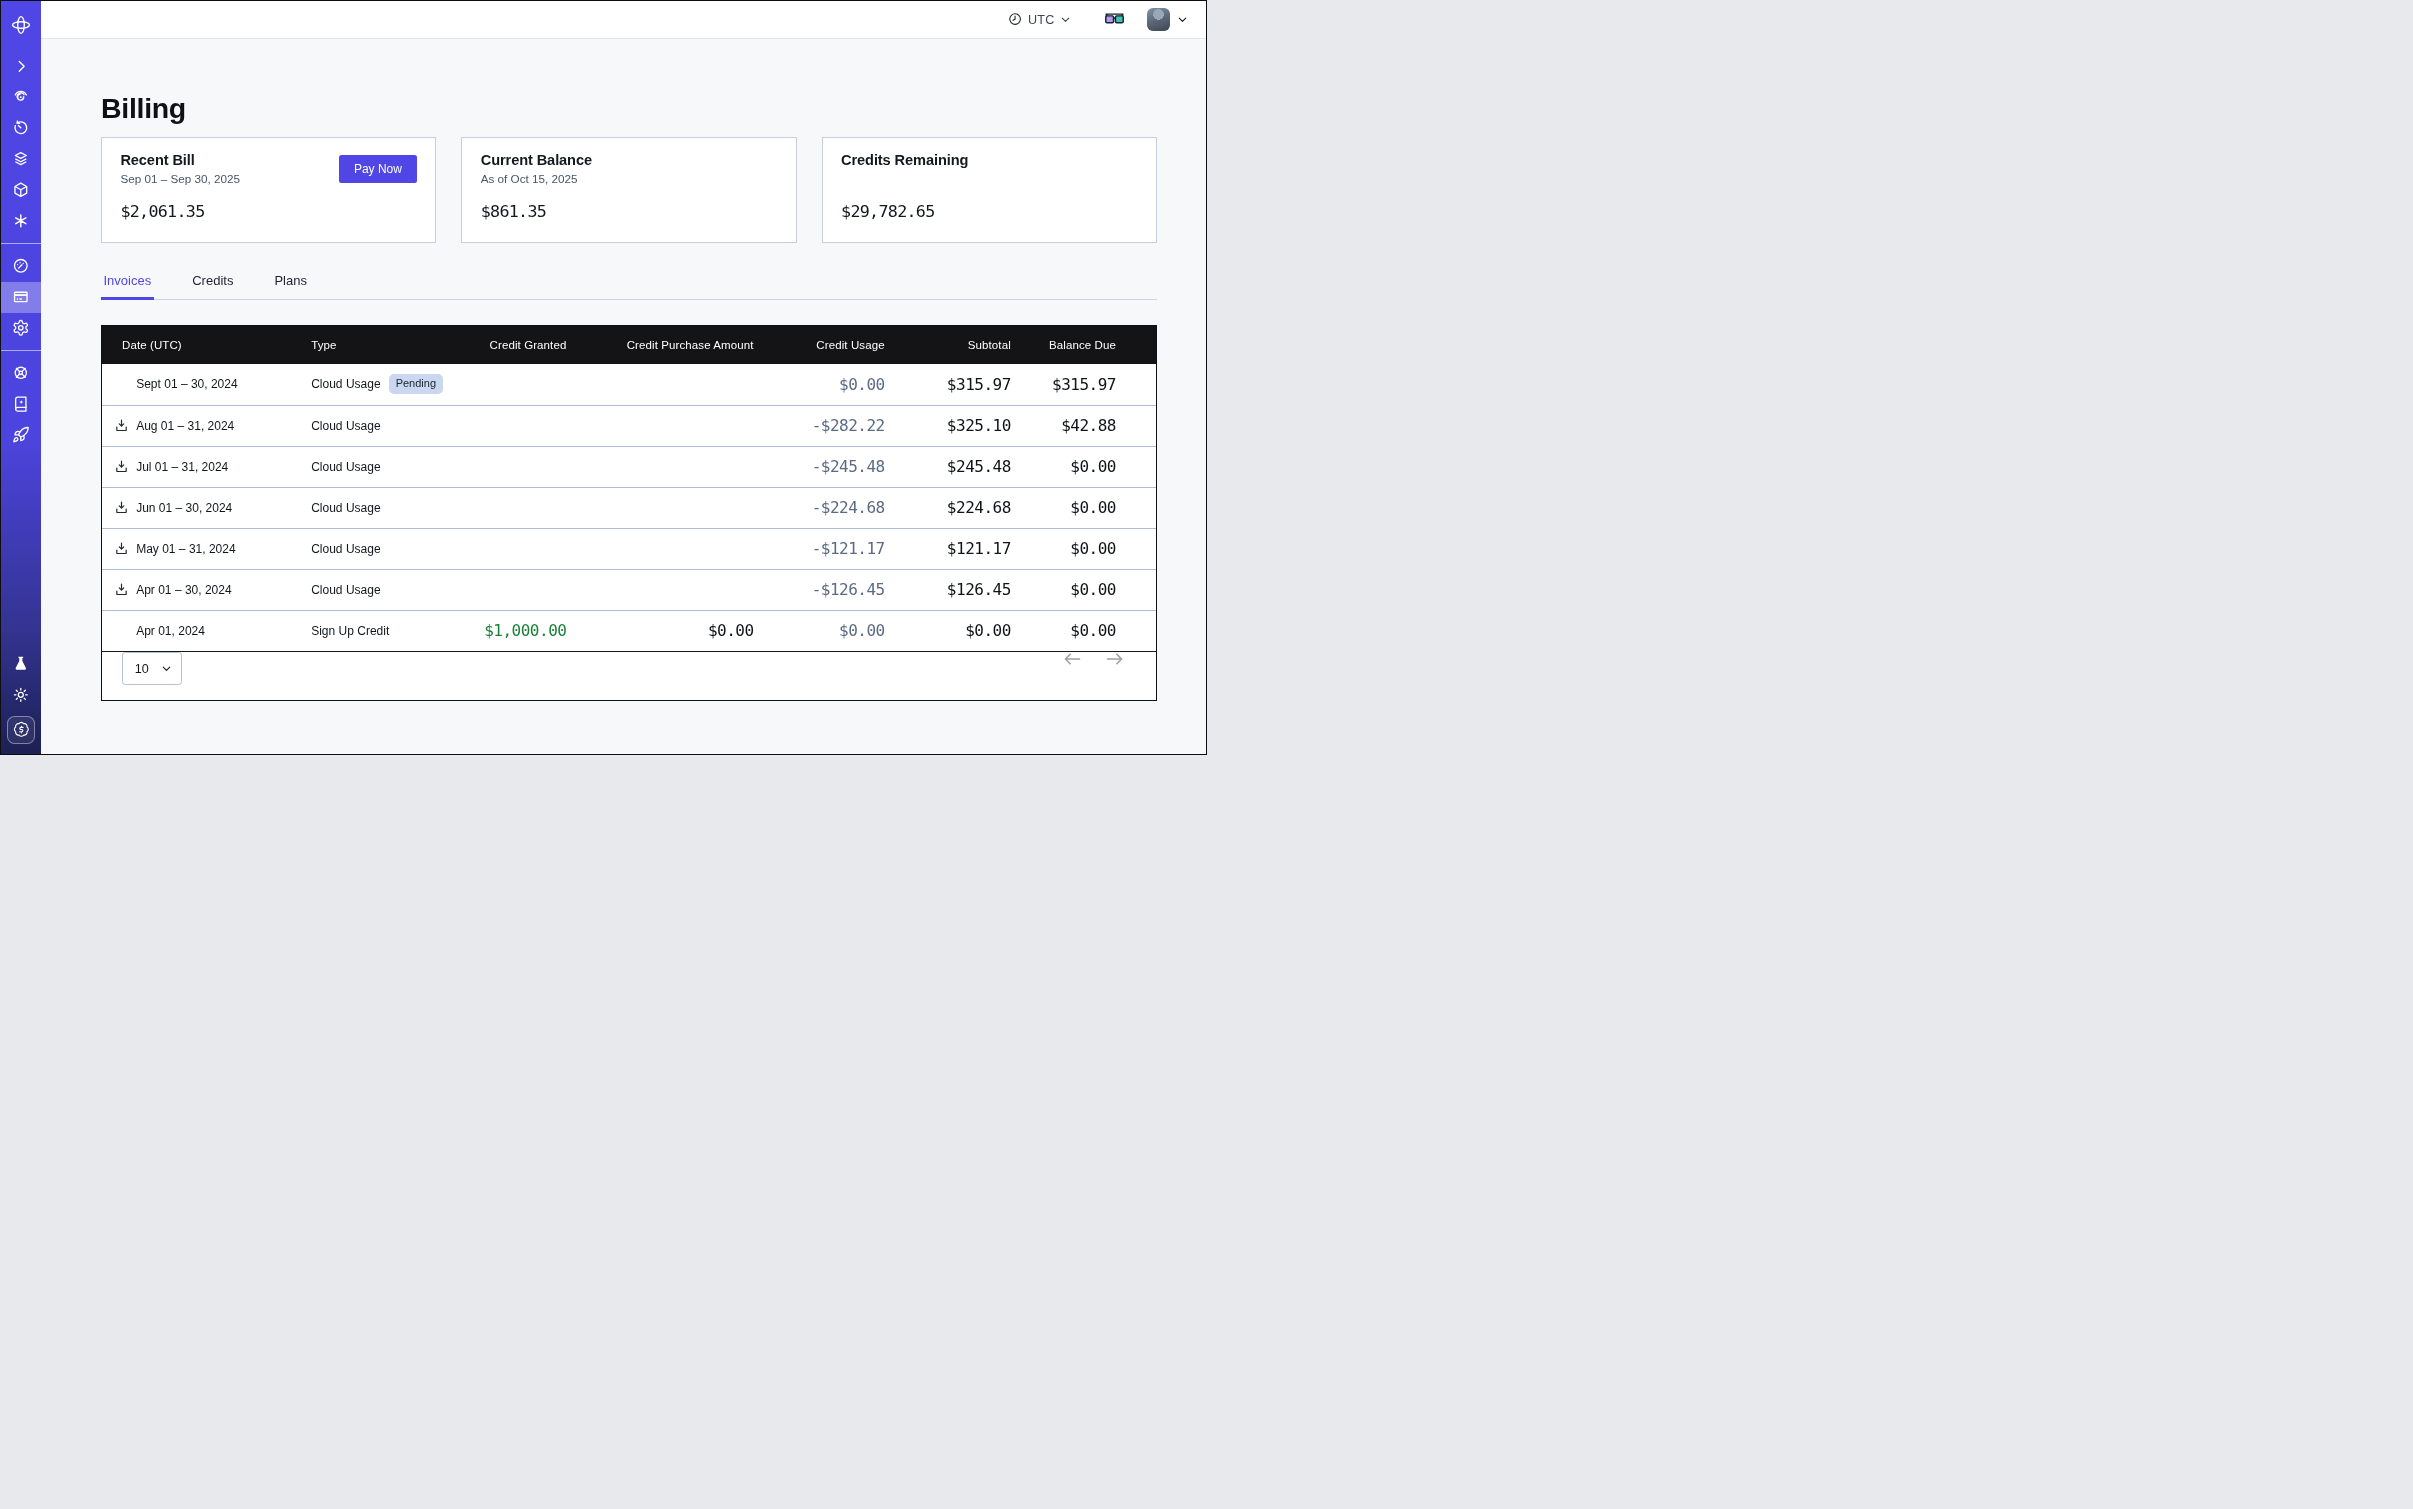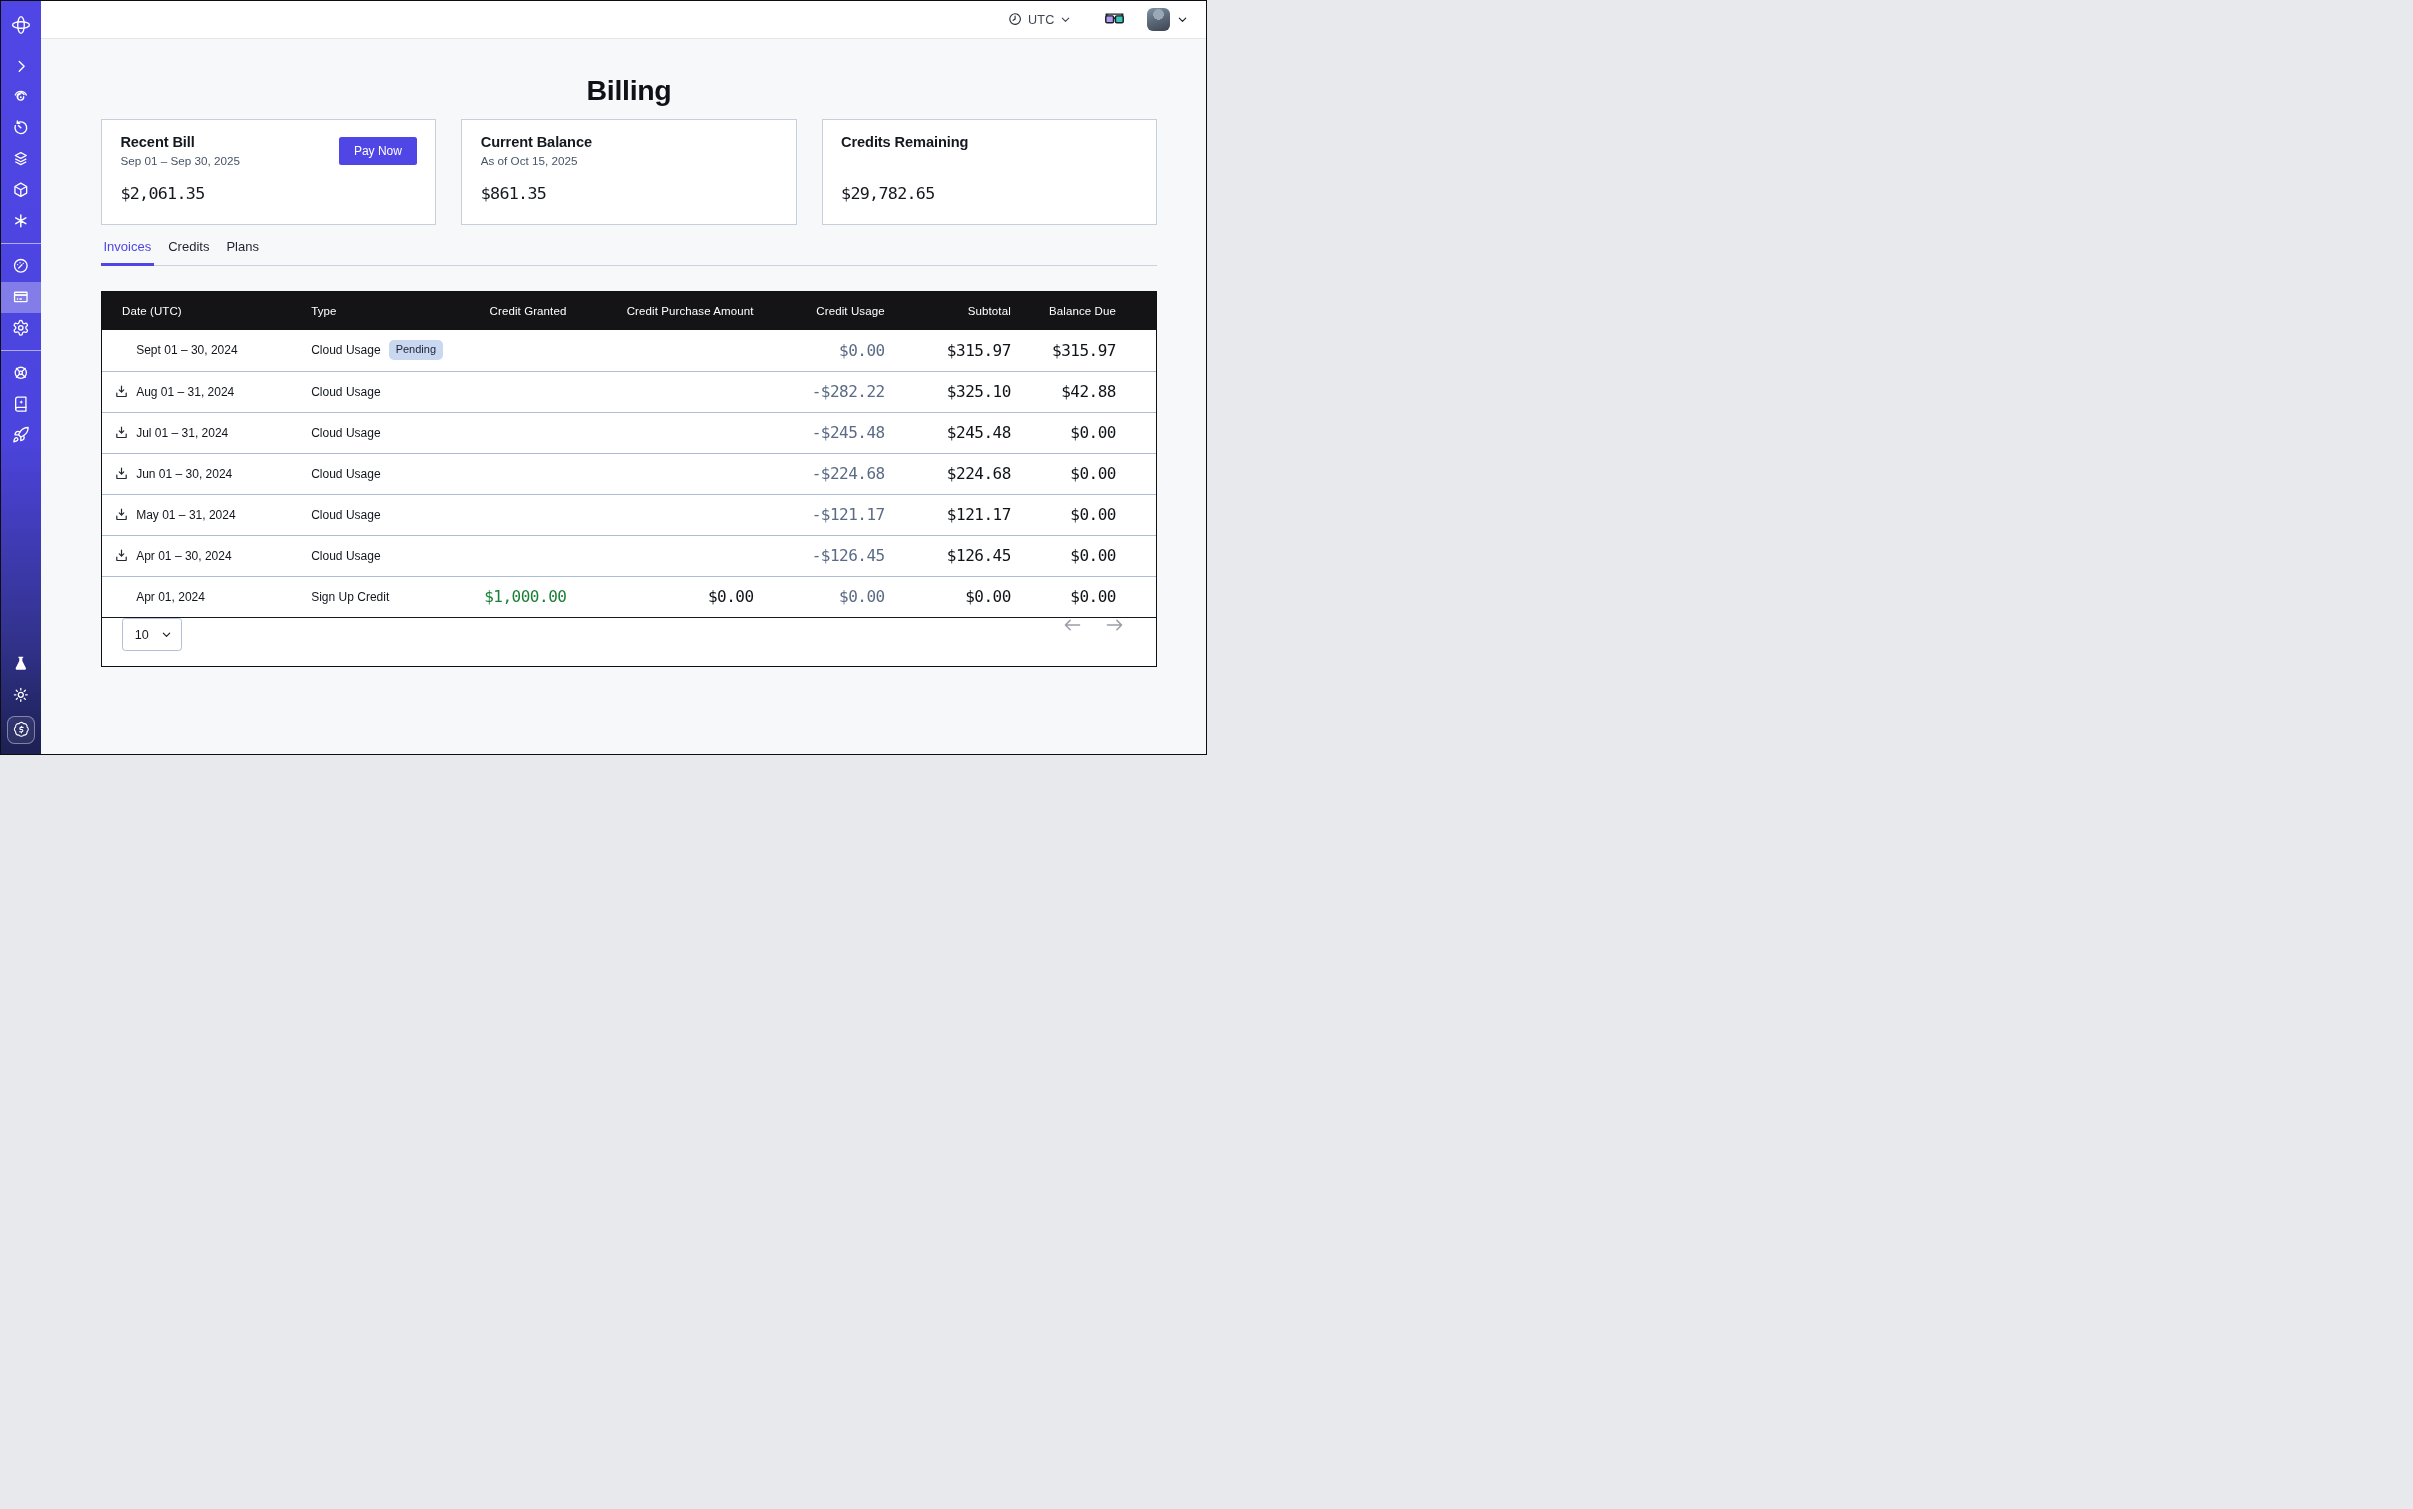--- a/index.html
+++ b/index.html
@@ -55,21 +55,21 @@
   .avatar{
     width:22.6px; height:22.6px; border-radius:5.9px;
     background:
       radial-gradient(circle at 50% 28%, #9aa7b4 0 26%, transparent 27%),
       linear-gradient(160deg, #7f95a8 0%, #5f6c7c 45%, #3c4450 100%);
   }
 
   
   .main{ position:absolute; left:40px; right:0; top:38px; bottom:0; background:var(--page-bg,#f7f8fa); overflow:hidden; }
   .content{ padding:0 49px 0 60px; }
-  .page-title{ margin-top:35px; font-size:28.5px; font-weight:700; letter-spacing:-0.3px; color:#0e1116;text-align:center; }
+  .page-title{ margin-top:53px; font-size:28.5px; font-weight:700; letter-spacing:-0.3px; color:#0e1116; }
 
   
   .cards{ margin-top:12px; display:grid; grid-template-columns:repeat(3,1fr); gap:25px; }
   .card{
     background:#fff; border:0.8px solid #c6d0dd; height:106px;
     padding:14.2px 18.4px 0 18.4px;
   }
   .card-head{ display:flex; align-items:flex-start; justify-content:space-between; }
   .card-title{ font-size:14.6px; font-weight:700; color:#14181f; letter-spacing:-0.1px; }
   .card-sub{ margin-top:4.2px; font-size:11.7px; color:var(--subtitle,#475569); min-height:15px; }
@@ -77,21 +77,21 @@
     margin-top:13.4px; font-family:"DejaVu Sans Mono", monospace;
     font-size:16.7px; color:#14181f; letter-spacing:-0.7px;
   }
   .pay-btn{
     background:var(--accent,#4f46e5); color:#fff; border:none; border-radius:2.5px;
     font-family:"Liberation Sans",sans-serif;
     font-size:12px; height:28px; padding:0 15px; cursor:pointer; margin-top:2.5px;
   }
 
   
-  .tabs{ margin-top:14px; display:flex; gap:12px; border-bottom:0.8px solid #c9d2df; }
+  .tabs{ margin-top:30px; display:flex; gap:36px; border-bottom:0.8px solid #c9d2df; }
   .tab{ font-size:13px; padding:0 2.5px 11px; color:#1d232e; font-weight:500; cursor:pointer; position:relative; }
   .tab.active{ color:var(--accent,#4f46e5); }
   .tab.active::after{
     content:""; position:absolute; left:0; right:0; bottom:-0.8px; height:2.5px;
     background:var(--accent,#4f46e5);
   }
 
   
   .inv-table-wrap{ margin-top:25px; background:#4c1d95; border:1.7px solid #0e1013; }
   table.inv{ width:100%; border-collapse:collapse; table-layout:fixed; }

